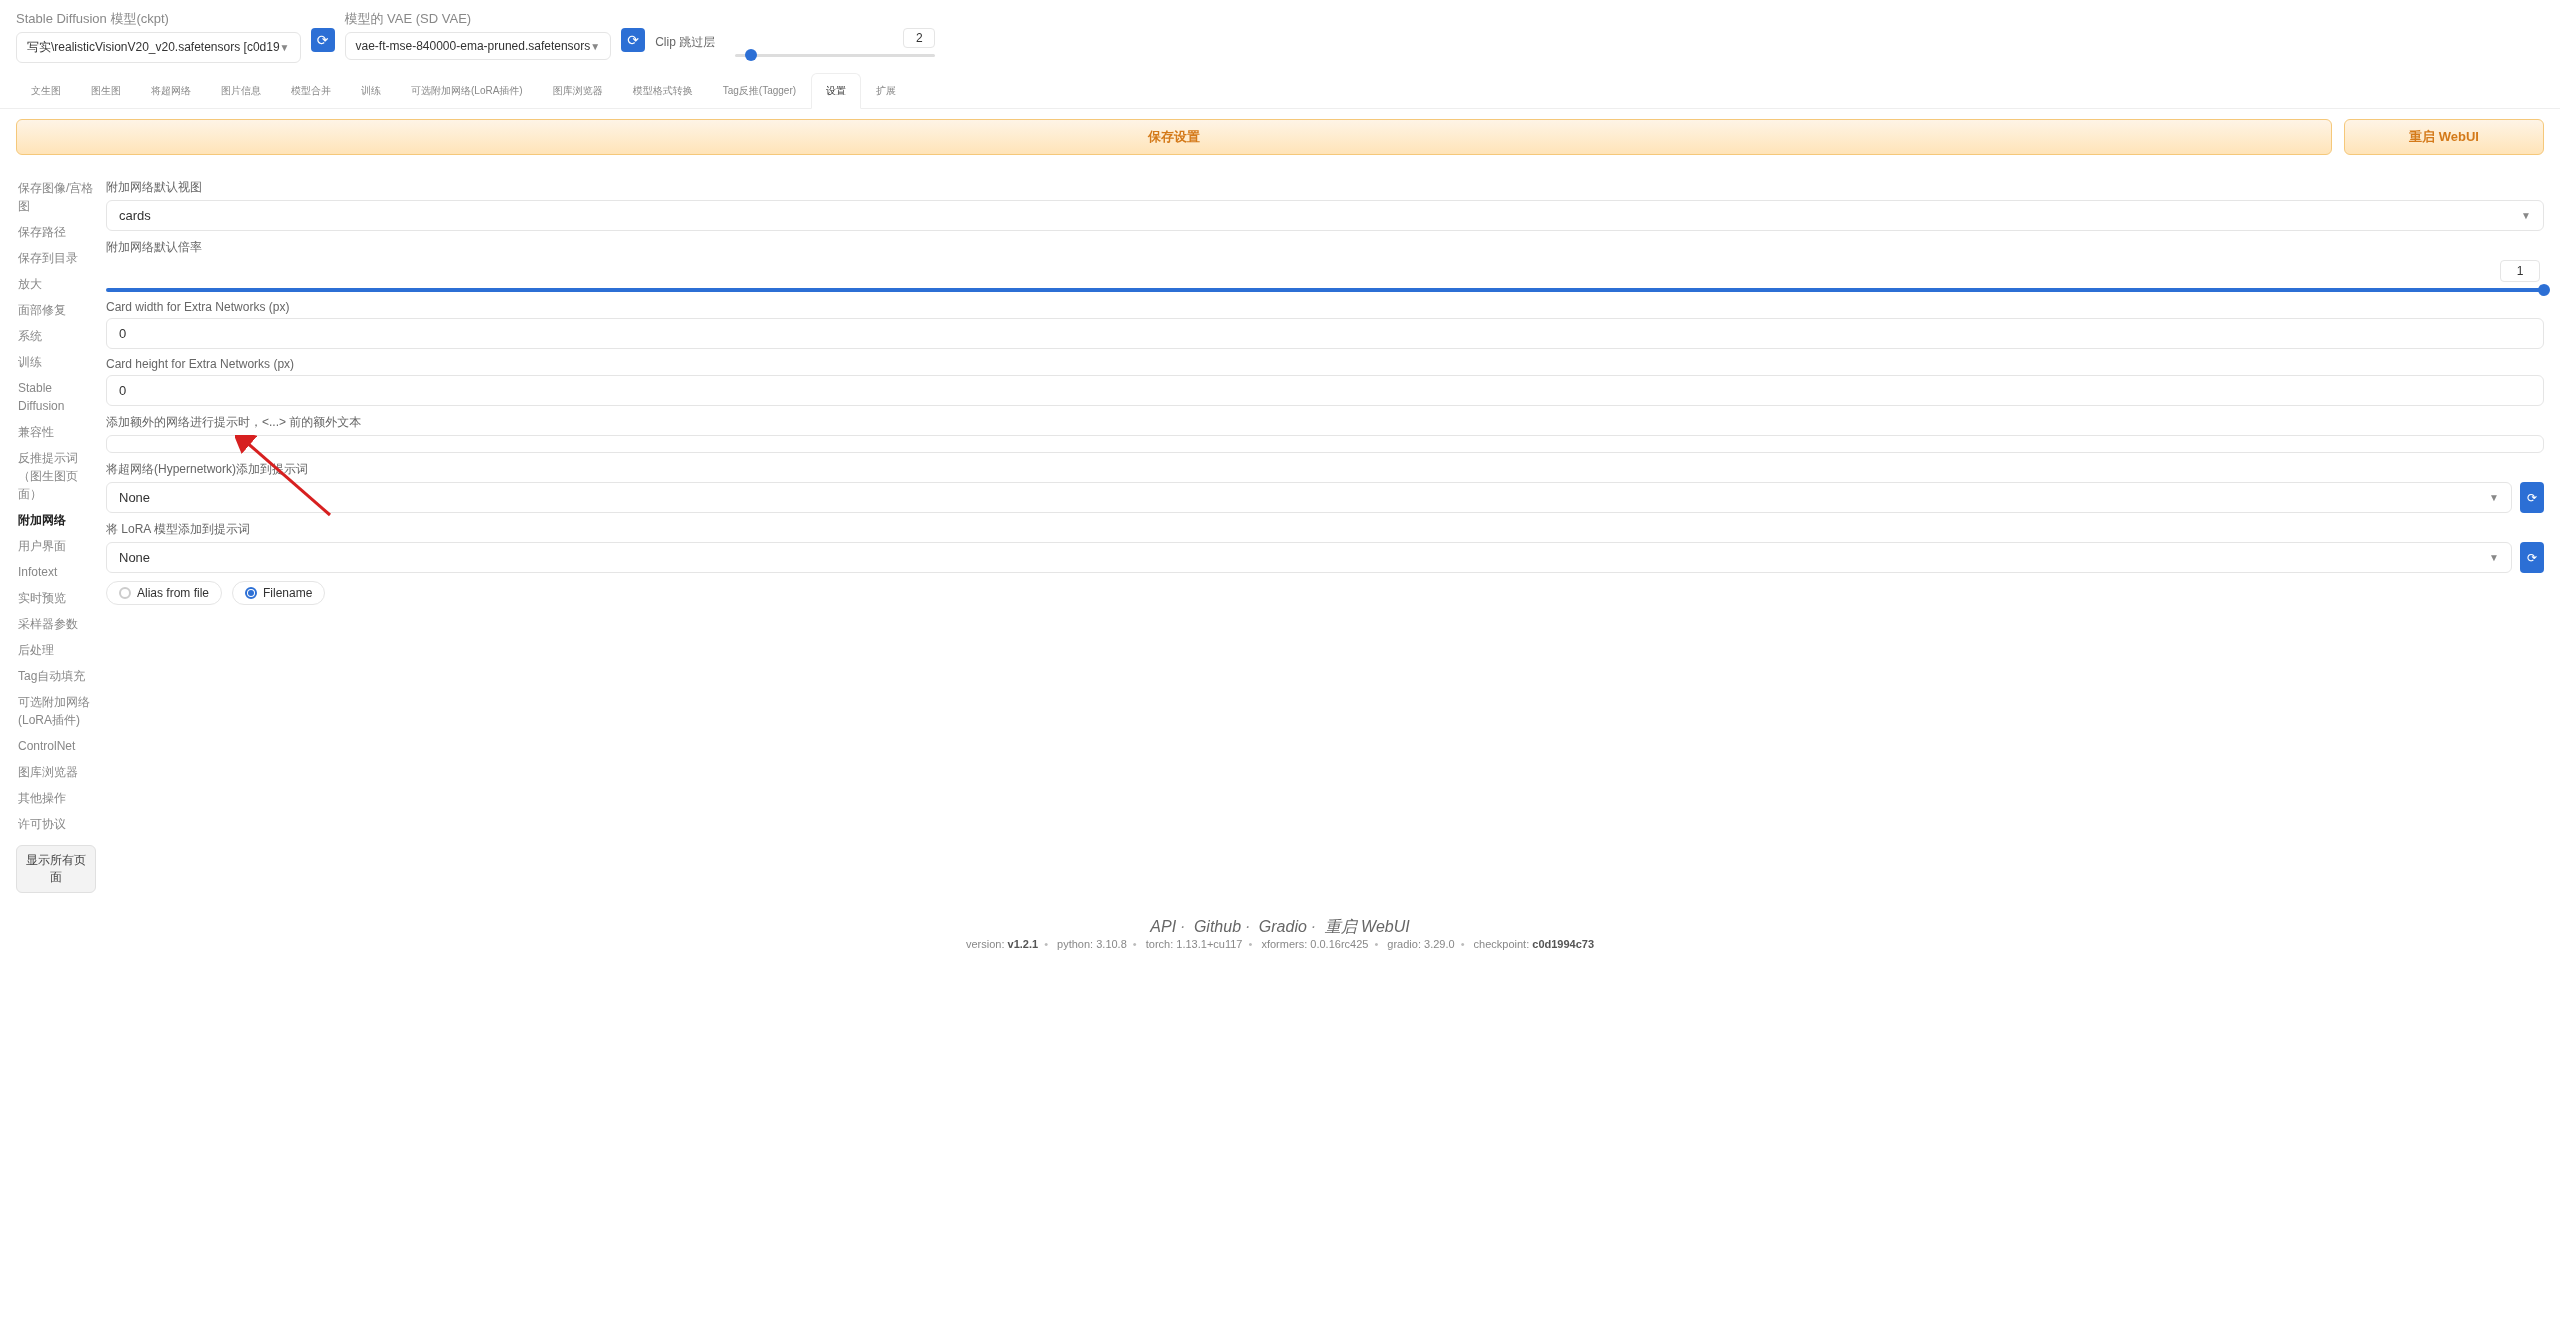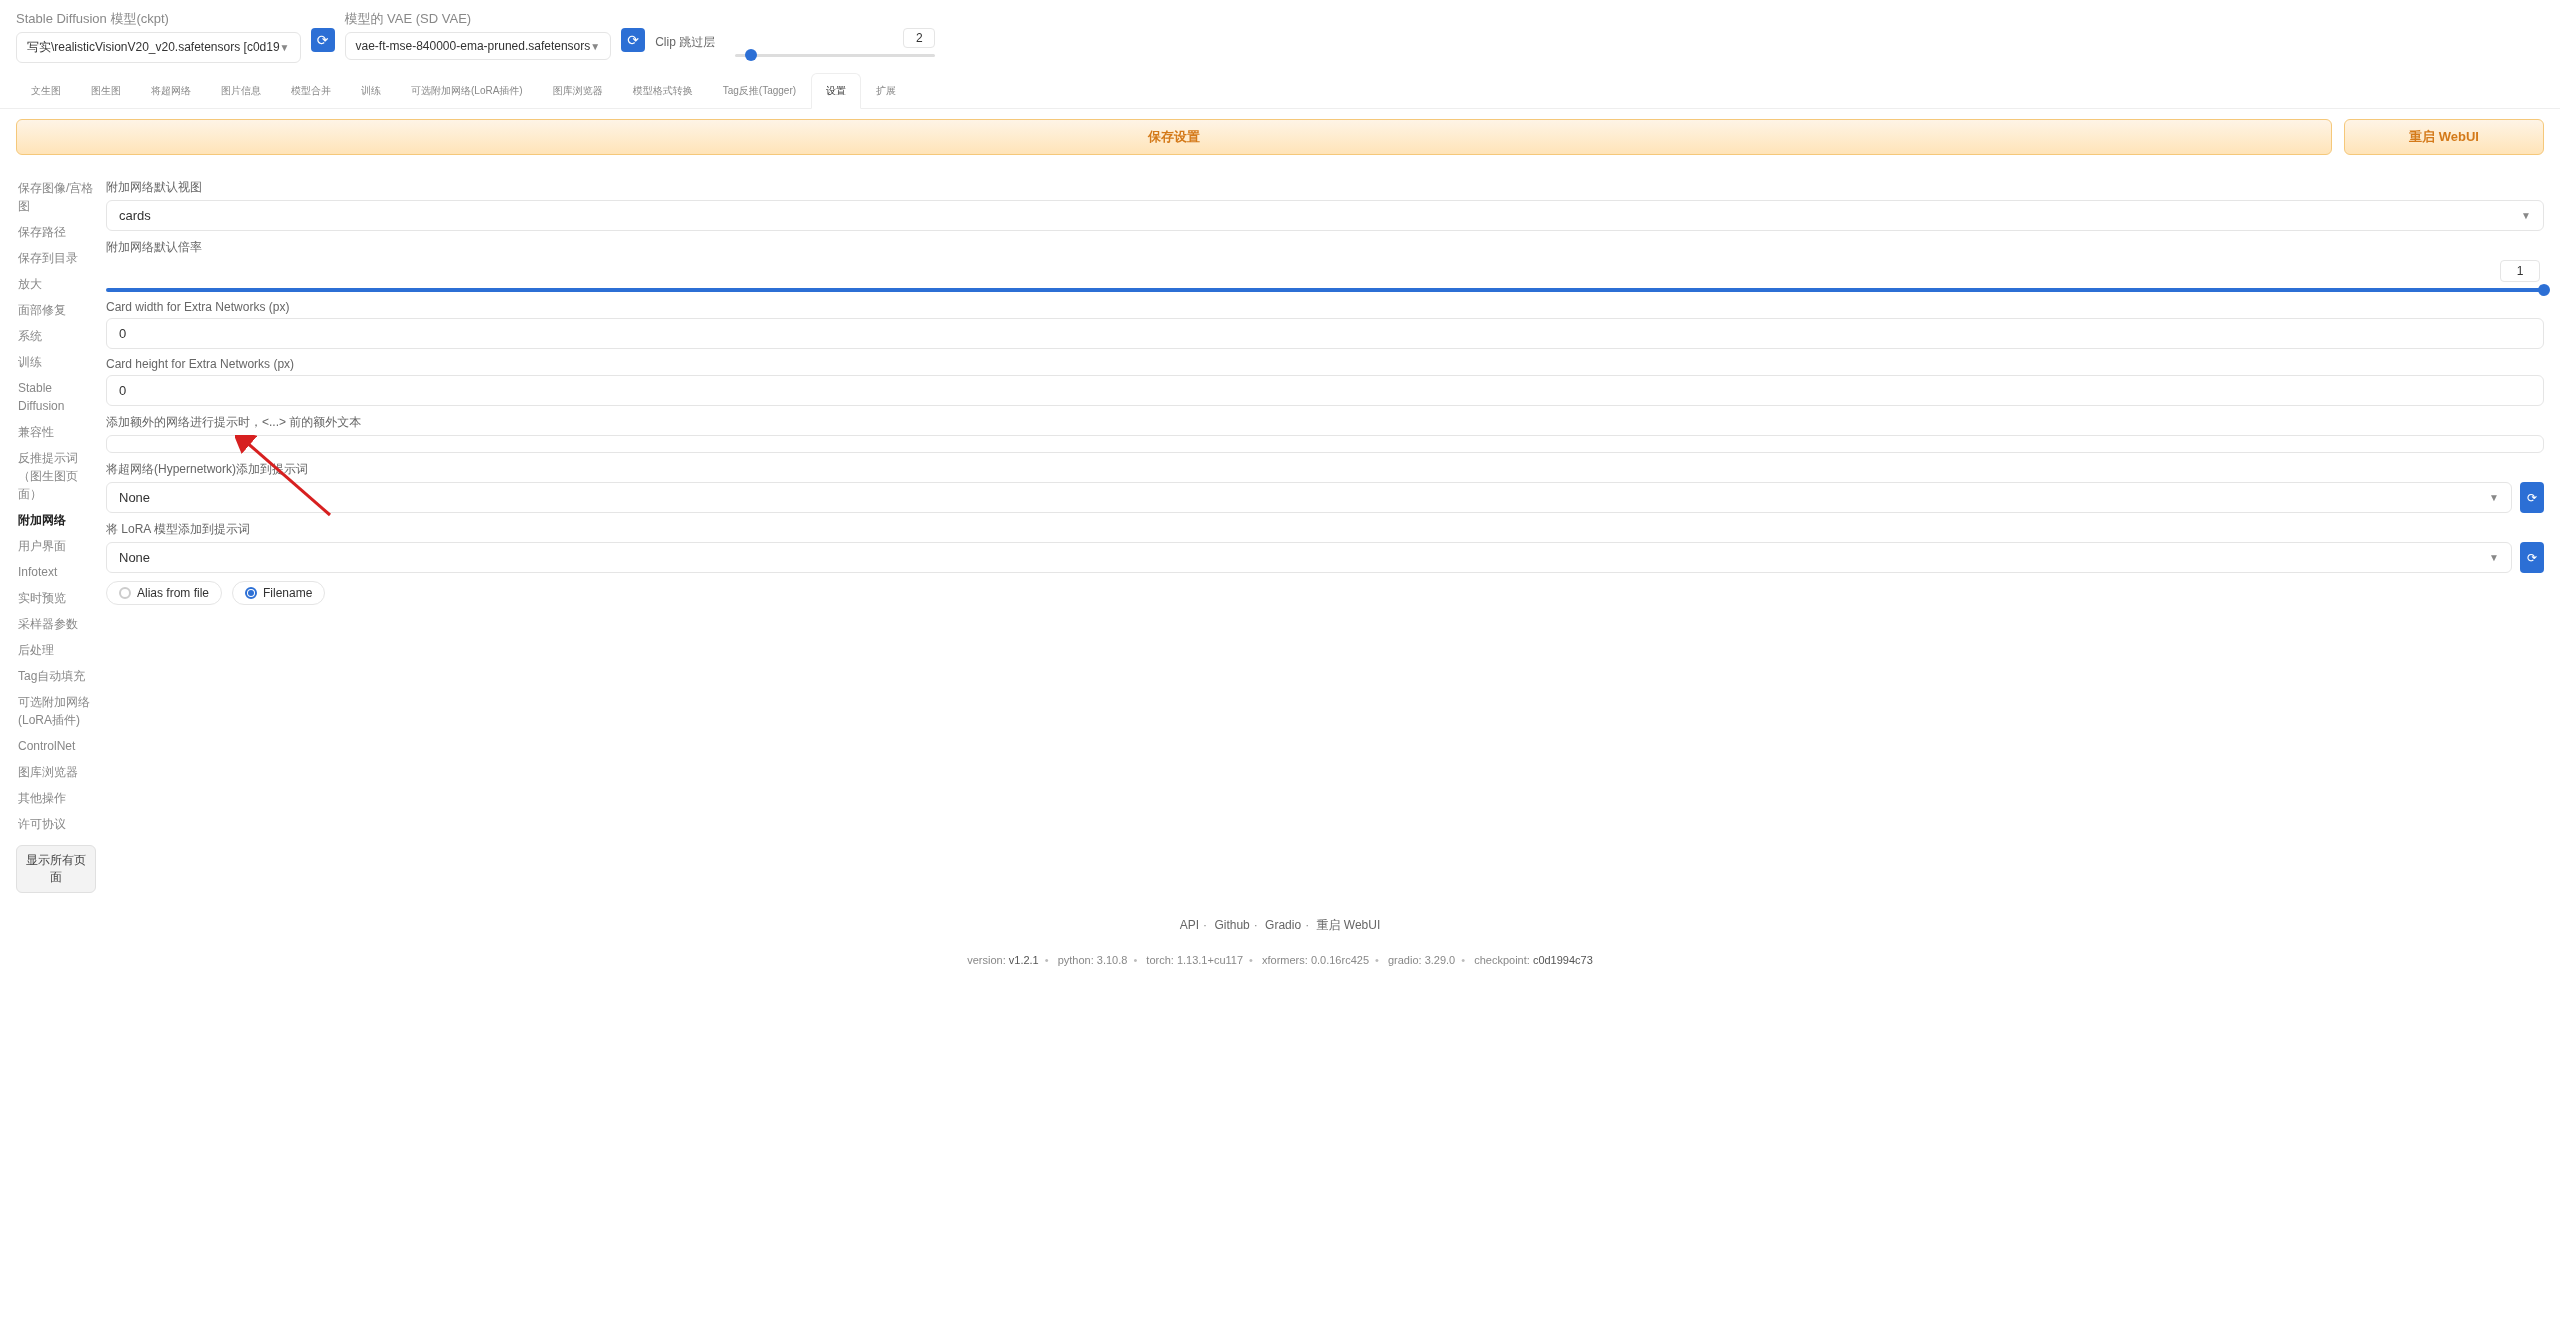--- a/index.html
+++ b/index.html
@@ -38,25 +38,25 @@
 .wide-slider-thumb { position: absolute; right: -6px; top: -4px; width: 12px; height: 12px; background: #2c6fd5; border-radius: 50%; cursor: pointer; }
 .num-box-right { border: 1px solid #e5e5e5; border-radius: 4px; padding: 3px 12px; font-size: 12px; min-width: 40px; text-align: center; background: #fff; }
 .text-input { border: 1px solid #e5e5e5; border-radius: 6px; padding: 7px 12px; background: #fff; font-size: 13px; color: #333; }
 .radio-row { display: flex; gap: 10px; margin-top: 4px; }
 .radio-opt { display: flex; align-items: center; gap: 6px; border: 1px solid #e5e5e5; border-radius: 14px; padding: 4px 12px; background: #fff; font-size: 12px; cursor: pointer; }
 .radio-circle { width: 12px; height: 12px; border: 2px solid #ccc; border-radius: 50%; position: relative; }
 .radio-opt.selected .radio-circle { border-color: #2c6fd5; }
 .radio-opt.selected .radio-circle::after { content: ""; position: absolute; width: 6px; height: 6px; background: #2c6fd5; border-radius: 50%; top: 1px; left: 1px; }
 .slider-num-row { display: flex; justify-content: flex-end; padding-right: 4px; margin-bottom: 2px; }
 .footer { text-align: center; padding: 14px; font-size: 11px; color: #888; }
-.footer-links { color: #333; font-size: 12px; margin-bottom: 20px; }
+.footer-links { color: #333; font-size: 16px; margin-bottom: 0; font-style: italic; }
 .footer-links span { color: #666; }
 .footer-links .dot { margin: 0 4px; color: #888; }
 .footer-meta .sep { margin: 0 6px; color: #bbb; }
-.footer-meta b { color: #555; font-weight: 400; }
+.footer-meta b { color: #555; font-weight: 700; }
 .arrow-annotation { position: absolute; left: 235px; top: 435px; pointer-events: none; }
 </style>
 </head>
 <body>
 
 <div class="header-row">
   <div class="header-col">
     <div class="header-label">Stable Diffusion 模型(ckpt)</div>
     <div class="dropdown">
       <span>写实\realisticVisionV20_v20.safetensors [c0d19</span>

